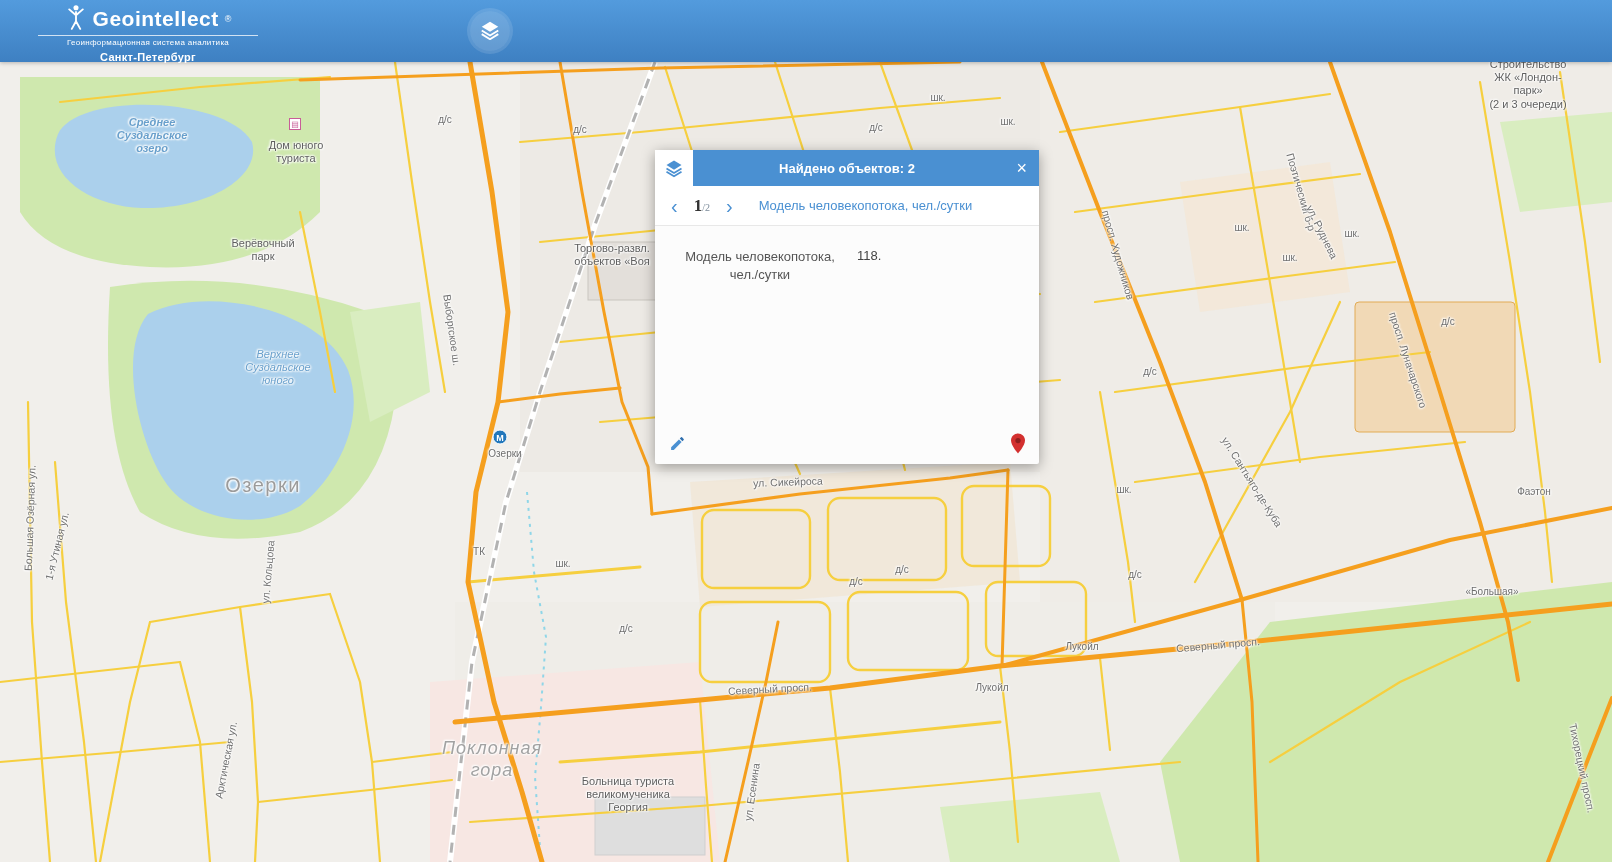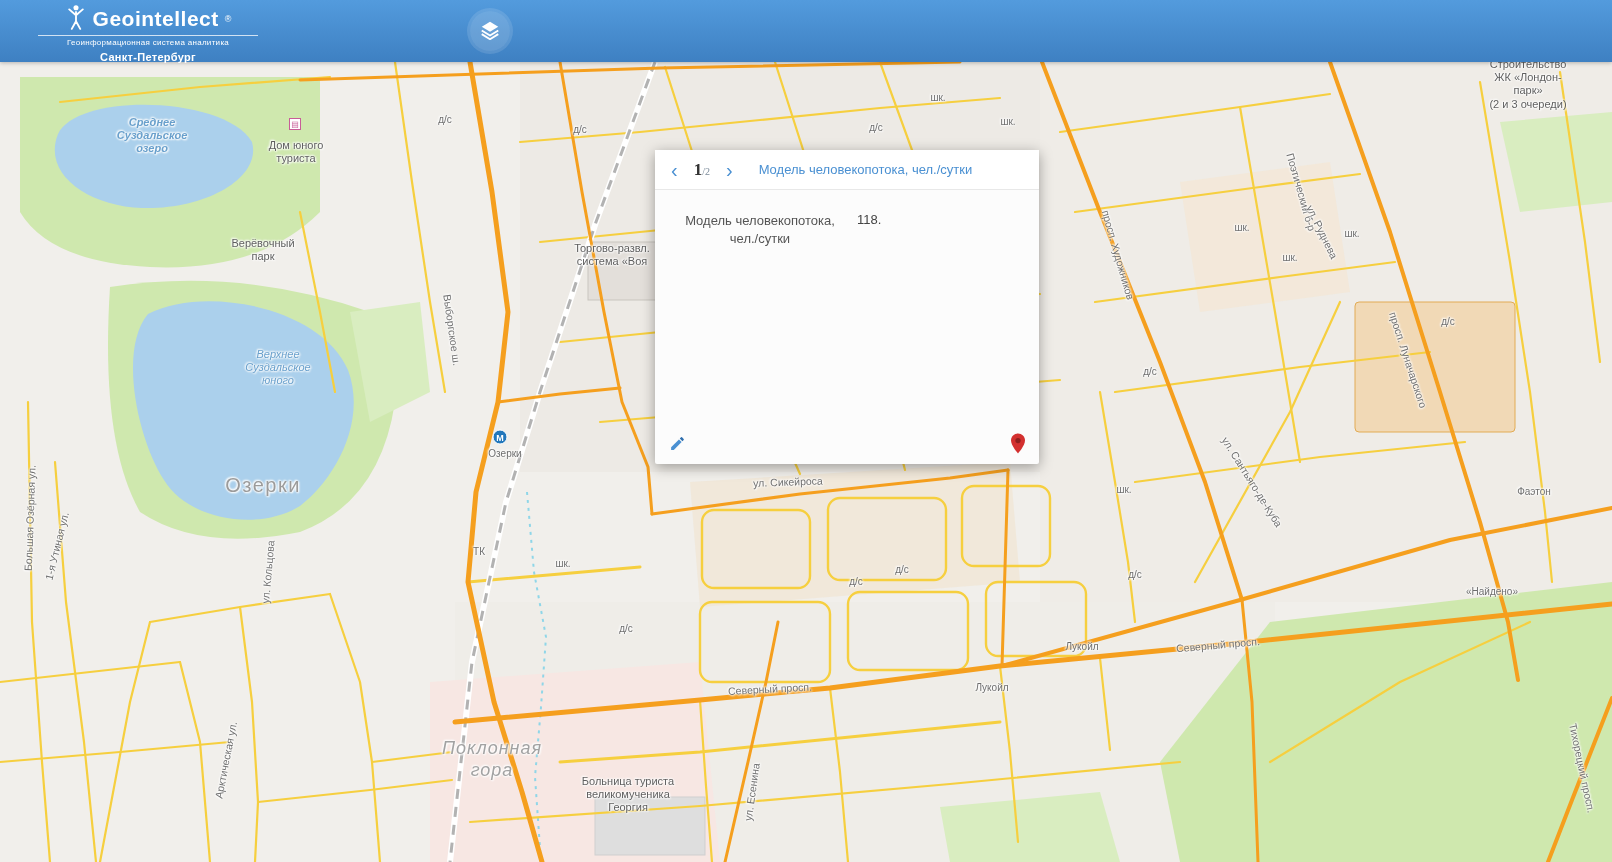--- a/index.html
+++ b/index.html
@@ -214,21 +214,21 @@
         <div class="maplabel poi" style="left: 296px; top: 90px; transform: translate(-50%, -50%);">Дом юного
 туриста</div>
         <div class="maplabel poi" style="left: 263px; top: 188px; transform: translate(-50%, -50%);">Верёвочный
 парк</div>
         <div class="maplabel water" style="left: 278px; top: 306px; transform: translate(-50%, -50%);">Верхнее
 Суздальское
 юного</div>
         <div class="maplabel area" style="left: 263px; top: 423px; transform: translate(-50%, -50%);">Озерки</div>
         <div class="maplabel poi-sm" style="left: 505px; top: 392px; transform: translate(-50%, -50%);">Озерки</div>
         <div class="maplabel poi" style="left: 612px; top: 193px; transform: translate(-50%, -50%);">Торгово-развл.
-система «Воя</div>
+объектов «Воя</div>
         <div class="maplabel area2" style="left: 492px; top: 698px; transform: translate(-50%, -50%); font-style: italic;">Поклонная
 гора</div>
         <div class="maplabel poi" style="left: 628px; top: 733px; transform: translate(-50%, -50%);">Больница туриста
 великомученика
 Георгия</div>
         <div class="maplabel street" style="left: 770px; top: 627px; transform: translate(-50%, -50%) rotate(-3deg);">Северный просп.</div>
         <div class="maplabel street" style="left: 1218px; top: 583px; transform: translate(-50%, -50%) rotate(-5deg);">Северный просп.</div>
         <div class="maplabel street" style="left: 788px; top: 420px; transform: translate(-50%, -50%) rotate(-2deg);">ул. Сикейроса</div>
         <div class="maplabel poi-sm" style="left: 1082px; top: 585px; transform: translate(-50%, -50%);">Лукойл</div>
         <div class="maplabel poi-sm" style="left: 992px; top: 626px; transform: translate(-50%, -50%);">Лукойл</div>
@@ -257,28 +257,39 @@
         <div class="maplabel poi-sm" style="left: 1290px; top: 196px; transform: translate(-50%, -50%);">шк.</div>
         <div class="maplabel poi-sm" style="left: 1352px; top: 172px; transform: translate(-50%, -50%);">шк.</div>
         <div class="maplabel poi-sm" style="left: 1448px; top: 260px; transform: translate(-50%, -50%);">д/с</div>
         <div class="maplabel poi-sm" style="left: 1150px; top: 310px; transform: translate(-50%, -50%);">д/с</div>
         <div class="maplabel poi-sm" style="left: 1124px; top: 428px; transform: translate(-50%, -50%);">шк.</div>
         <div class="maplabel poi-sm" style="left: 856px; top: 520px; transform: translate(-50%, -50%);">д/с</div>
         <div class="maplabel poi-sm" style="left: 902px; top: 508px; transform: translate(-50%, -50%);">д/с</div>
         <div class="maplabel poi-sm" style="left: 626px; top: 567px; transform: translate(-50%, -50%);">д/с</div>
         <div class="maplabel poi-sm" style="left: 563px; top: 502px; transform: translate(-50%, -50%);">шк.</div>
         <div class="maplabel poi-sm" style="left: 1135px; top: 513px; transform: translate(-50%, -50%);">д/с</div>
-        <div class="maplabel poi-sm" style="left: 1492px; top: 530px; transform: translate(-50%, -50%);">«Найдено»</div>
+        <div class="maplabel poi-sm" style="left: 1492px; top: 530px; transform: translate(-50%, -50%);">«Большая»</div>
         <div class="maplabel poi-sm" style="left: 479px; top: 490px; transform: translate(-50%, -50%);">ТК</div>
       </div>
 
     <div class="metro">М</div>
     <div class="museum">▤</div>
 
     <div class="popup">
+      <div class="popup-head">
+        <div class="popup-corner">
+          <svg width="20" height="20" viewBox="0 0 24 24" fill="none" stroke="#4a90d2" stroke-width="2" stroke-linejoin="round">
+            <path d="M12 3 3 8.5 12 14 21 8.5 Z" fill="#4a90d2" stroke="none"></path>
+            <path d="M3 12.5 12 18 21 12.5"></path>
+            <path d="M3 16.5 12 22 21 16.5"></path>
+          </svg>
+        </div>
+        <div class="popup-title">Найдено объектов: 2</div>
+        <button class="popup-close">×</button>
+      </div>
 
       <div class="popup-pager">
         <button class="pager-btn">‹</button>
         <span class="pagenum"><span>1</span><span class="pagetotal">/2</span></span>
         <button class="pager-btn">›</button>
         <a class="pager-link">Модель человекопотока, чел./сутки</a>
       </div>
 
       <div class="popup-body">
         <div class="attr-row">

